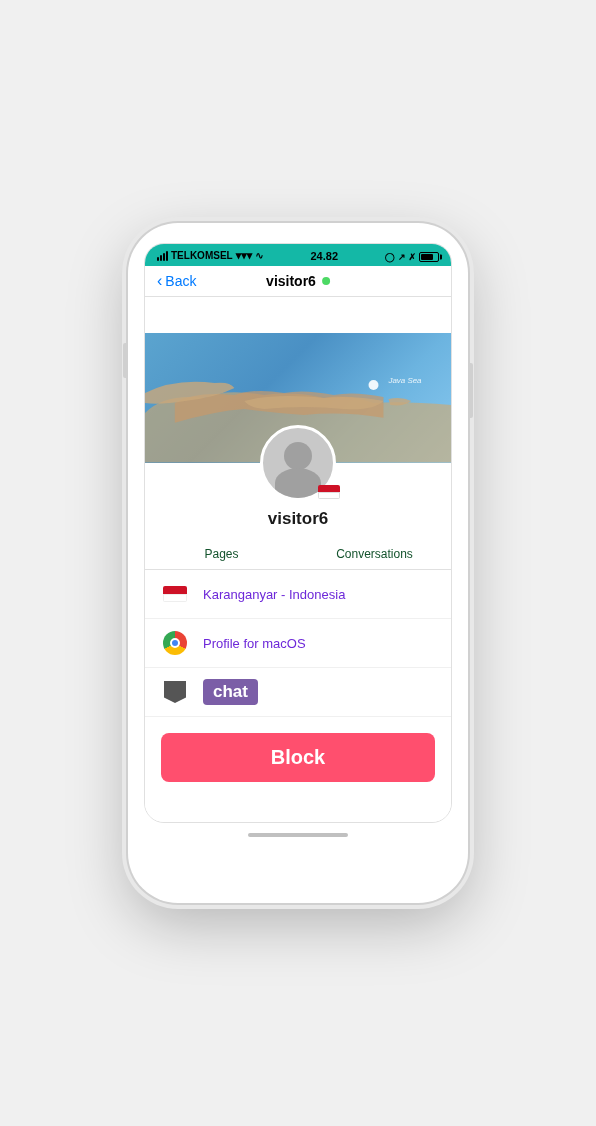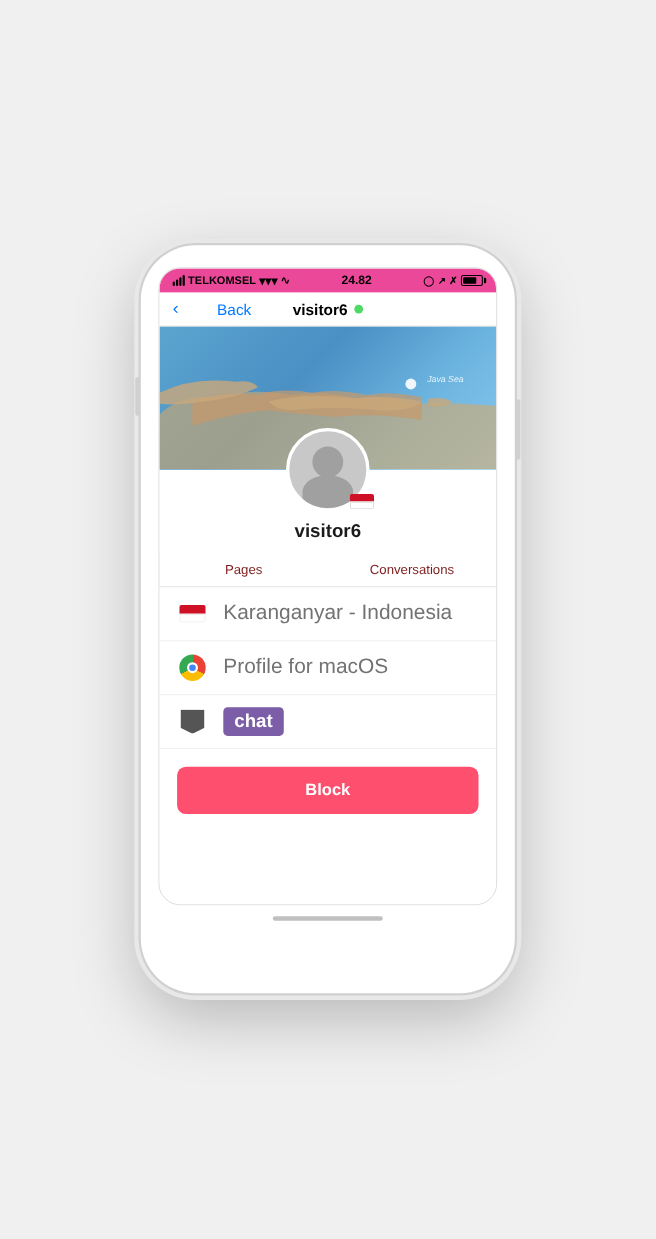--- a/index.html
+++ b/index.html
@@ -58,24 +58,24 @@
       border-radius: 20px;
       overflow: hidden;
       display: flex;
       flex-direction: column;
       border: 1px solid #e0e0e0;
       margin-top: 8px;
     }
 
     
     .status-bar {
-      background: #ec4899;
+      background: #14b8a6;
       display: flex;
       justify-content: space-between;
-      align-items: center;
+      align-items: flex-end;
       padding: 4px 12px;
       font-size: 10px;
       font-weight: 600;
       flex-shrink: 0;
       height: 22px;
     }
 
     .status-left {
       display: flex;
       align-items: center;
@@ -176,20 +176,21 @@
       display: inline-block;
     }
 
     
     .map-area {
       height: 130px;
       background: linear-gradient(135deg, #5BA4CF 0%, #4A90C4 40%, #6CB4E0 70%, #89C9F0 100%);
       position: relative;
       flex-shrink: 0;
       overflow: hidden;
+      margin-top: 36px;
     }
 
     
     .avatar-section {
       display: flex;
       flex-direction: column;
       align-items: center;
       background: #fff;
       padding-bottom: 10px;
       flex-shrink: 0;
@@ -272,21 +273,21 @@
       width: 100%;
       border-bottom: 1px solid #e0e0e0;
       flex-shrink: 0;
     }
 
     .tab {
       flex: 1;
       text-align: center;
       padding: 8px 0;
       font-size: 12px;
-      color: #7f1d1d;
+      color: #14532d;
       cursor: pointer;
       position: relative;
     }
 
     .tab.active {
       color: #1a1a1a;
       font-weight: 500;
     }
 
     .tab.active::after {
@@ -318,22 +319,22 @@
     .info-icon {
       width: 28px;
       height: 28px;
       display: flex;
       align-items: center;
       justify-content: center;
       flex-shrink: 0;
     }
 
     .info-text {
-      font-size: 19px;
-      color: #737373;
+      font-size: 13px;
+      color: #6d28d9;
     }
 
     
     .flag-icon {
       width: 24px;
       height: 16px;
       border-radius: 2px;
       overflow: hidden;
     }
 
@@ -381,21 +382,21 @@
       padding: 16px;
     }
 
     .block-btn {
       width: 100%;
       background: #FF4F6E;
       color: #fff;
       border: none;
       border-radius: 8px;
       padding: 13px;
-      font-size: 15px;
+      font-size: 20px;
       font-weight: 600;
       cursor: pointer;
       text-align: center;
     }
 
     
     .home-indicator {
       width: 100px;
       height: 4px;
       background: #c0c0c0;
@@ -440,21 +441,21 @@
         <span>✗</span>
         <div class="battery">
           <div class="battery-fill"></div>
         </div>
       </div>
     </div>
 
     <div class="nav-bar" style="position:relative;">
       <div class="back-btn">
         <span style="font-size:16px; color:#007AFF;">‹</span>
-        <span style="color:#007AFF; font-size:14px;margin-left:32px;">Back</span>
+        <span style="color:#007AFF; font-size:14px;">Back</span>
       </div>
       <div class="nav-title">
         <span>visitor6</span>
         <span class="online-dot"></span>
       </div>
     </div>
 
     <div class="map-area">
       <svg class="map-svg" viewBox="0 0 308 130" xmlns="http://www.w3.org/2000/svg">
 

